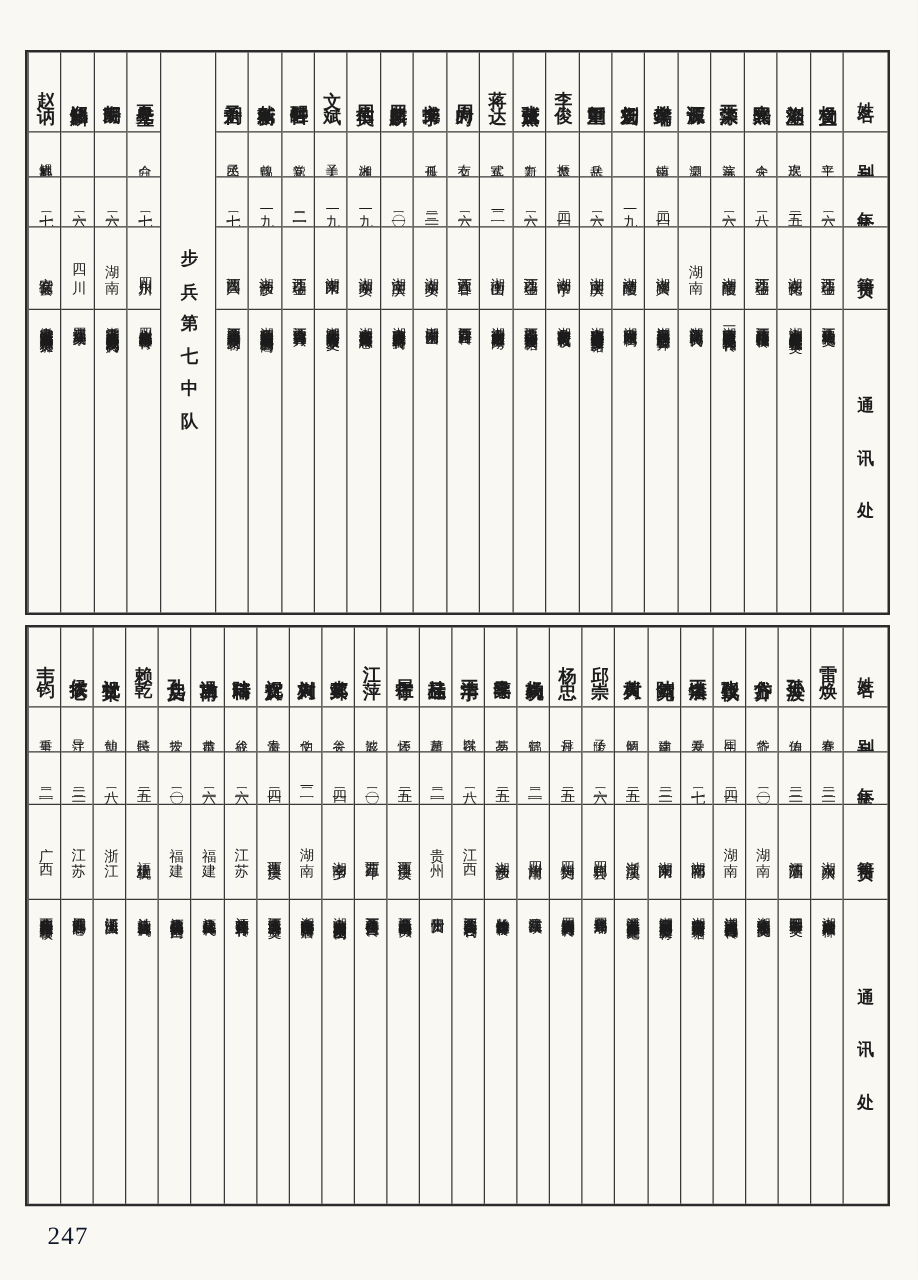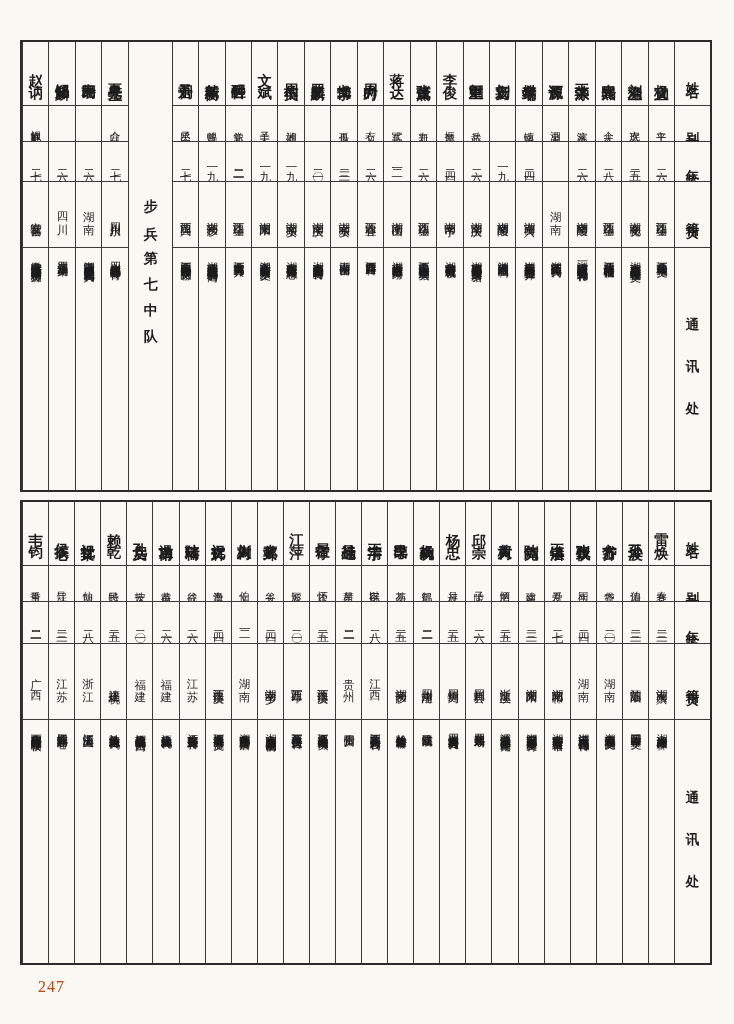--- a/index.html
+++ b/index.html
@@ -61,21 +61,21 @@
   .r-address{align-items:flex-start;padding-top:5px;}
   .header-text{font-size:13.5px;font-weight:bold;letter-spacing:4px;}
   .header-text.wide{letter-spacing:42px;}
   .r-address.h-cell{align-items:center;padding-top:0;}
   .section-text{
     font-size:14px;font-weight:bold;letter-spacing:26px;
     writing-mode:vertical-rl;text-orientation:upright;
   }
   .page-number{
     position:absolute;left:38px;top:978px;
-    font-size:16px;letter-spacing:1px;color:#c2410c;
+    font-size:20px;letter-spacing:1px;color:#0f172a;
     font-family:"Liberation Serif","DejaVu Serif",serif;
   }
 </style>
 </head>
 <body>
 
 <div class="page">
   <div id="table-top" class="roster">
       <div class="col header-col">
         <div class="cell r-name">

